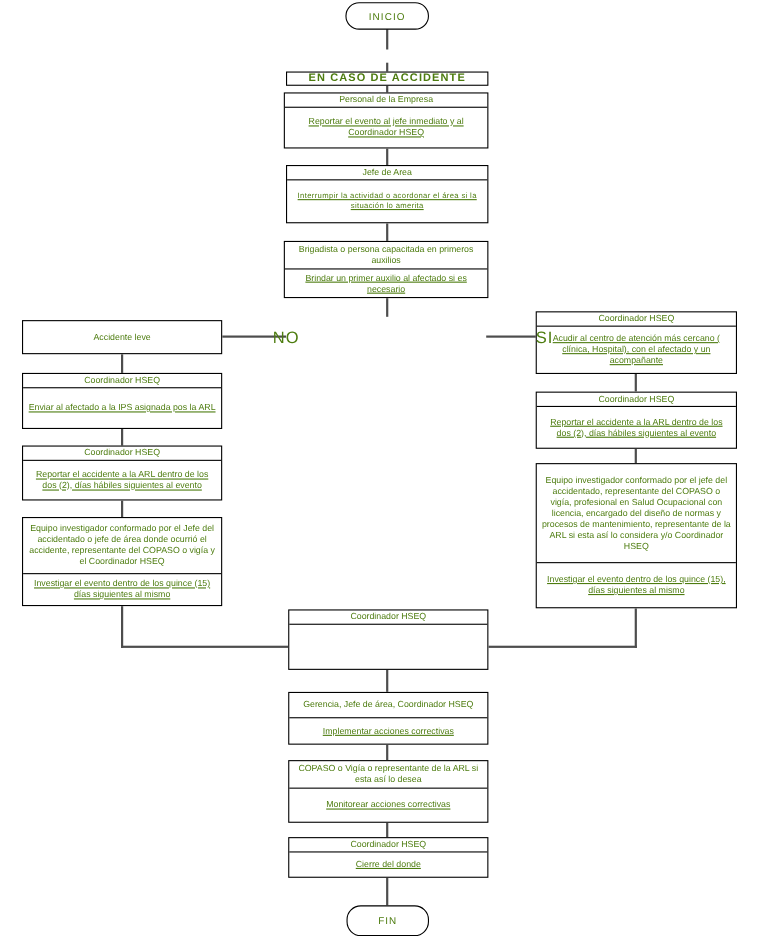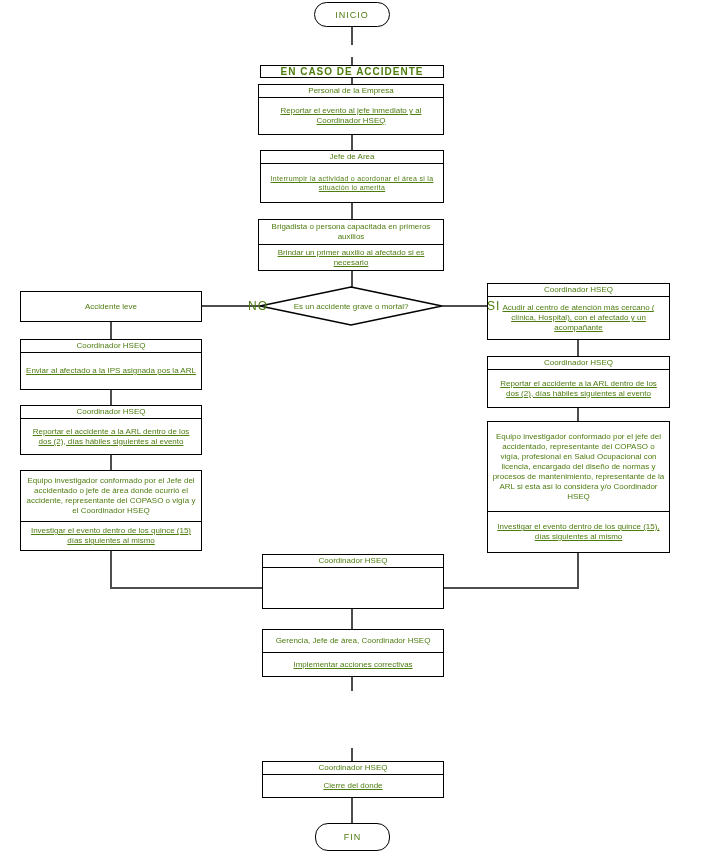--- a/index.html
+++ b/index.html
@@ -32,21 +32,21 @@
   .node.single{justify-content:center;}
   .node.single .only{display:flex;align-items:center;justify-content:center;flex:1;padding:2px 5px;}
   .tight{font-size:7px;letter-spacing:0.3px;line-height:9px;}
   .diamond-wrap{position:absolute;}
   .diamond-wrap svg{display:block;}
   .diamond-label{
     position:absolute;left:0;top:0;width:100%;height:100%;
     display:flex;align-items:center;justify-content:center;font-size:8px;
   }
   .branch-label{
-    position:absolute;font-size:12px;letter-spacing:1px;z-index:3;padding-left:28px;
+    position:absolute;font-size:15px;letter-spacing:1px;z-index:3;padding-left:28px;
   }
 </style>
 </head>
 <body>
 
 <div class="stage">
 
   <i class="conn" style="left:351px;top:25px;width:2px;height:20px"></i>
   <i class="conn" style="left:351px;top:57px;width:2px;height:28px"></i>
   <i class="conn" style="left:351px;top:135px;width:2px;height:16px"></i>
@@ -86,26 +86,20 @@
   <div class="node" style="left:260px;top:150px;width:184px;height:53px">
     <div class="hdr">Jefe de Area</div>
     <div class="bdy tight">Interrumpir la actividad o acordonar el área si la situación lo amerita</div>
   </div>
 
   <div class="node" style="left:258px;top:219px;width:186px;height:52px">
     <div class="hdr" style="height:22px">Brigadista o persona capacitada en primeros auxilios</div>
     <div class="bdy">Brindar un primer auxilio al afectado si es necesario</div>
   </div>
 
-  <div class="diamond-wrap" style="left:258px;top:286px;width:186px;height:40px">
-    <svg width="186" height="40" viewBox="0 0 186 40">
-      <polygon points="93,1 184,20 93,39 2,20" fill="#ffffff" stroke="#000000" stroke-width="1.5"></polygon>
-    </svg>
-    <div class="diamond-label">Es un accidente grave o mortal?</div>
-  </div>
   <span class="branch-label" style="left:220px;top:299px">NO</span>
   <span class="branch-label" style="left:459px;top:299px">SI</span>
 
   <div class="node single" style="left:20px;top:291px;width:182px;height:31px">
     <div class="only">Accidente leve</div>
   </div>
 
   <div class="node" style="left:20px;top:339px;width:182px;height:51px">
     <div class="hdr">Coordinador HSEQ</div>
     <div class="bdy">Enviar al afectado a la IPS asignada pos la ARL</div>
@@ -138,20 +132,24 @@
 
   <div class="node" style="left:262px;top:554px;width:182px;height:55px">
     <div class="hdr">Coordinador HSEQ</div>
   </div>
 
   <div class="node" style="left:262px;top:629px;width:182px;height:48px">
     <div class="hdr" style="height:20px">Gerencia, Jefe de área, Coordinador HSEQ</div>
     <div class="bdy">Implementar acciones correctivas</div>
   </div>
 
+  <div class="node" style="left:262px;top:691px;width:182px;height:57px">
+    <div class="hdr" style="height:22px">COPASO o Vigía o representante de la ARL si esta así lo desea</div>
+    <div class="bdy">Monitorear acciones correctivas</div>
+  </div>
 
   <div class="node" style="left:262px;top:761px;width:182px;height:37px">
     <div class="hdr">Coordinador HSEQ</div>
     <div class="bdy">Cierre del donde</div>
   </div>
 
   <div class="terminal" style="left:315px;top:823px;width:75px;height:28px">
     <span>FIN</span>
   </div>
 

